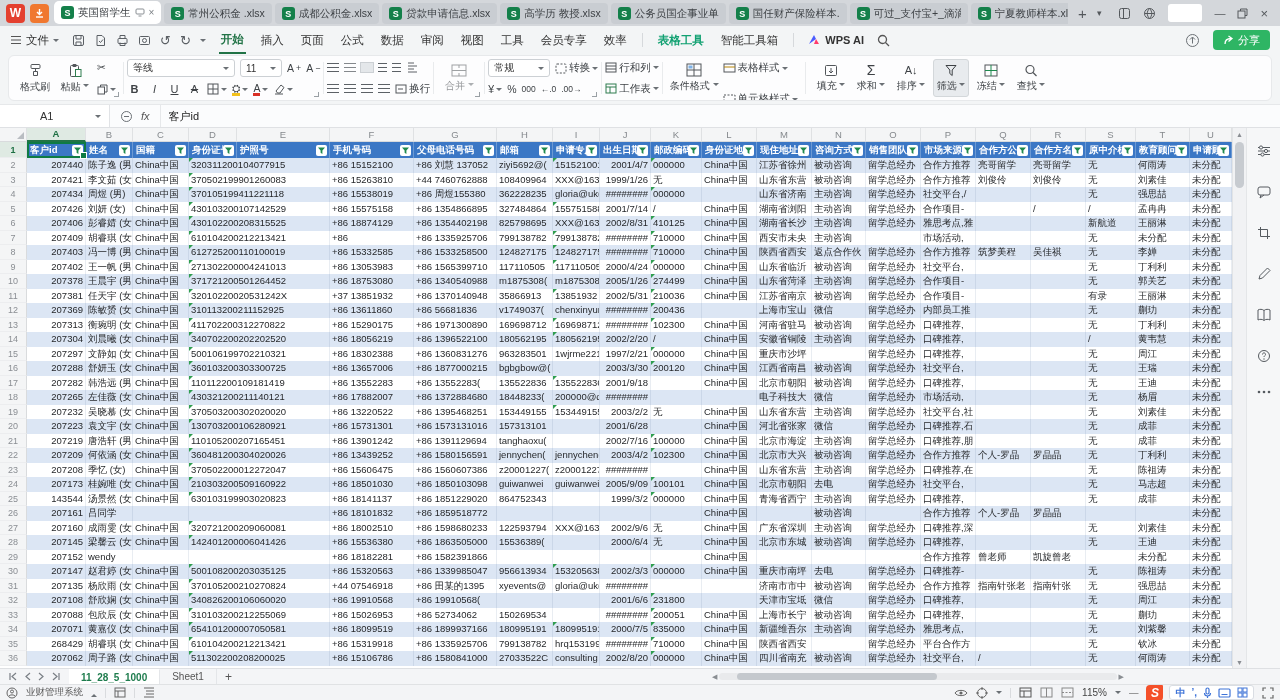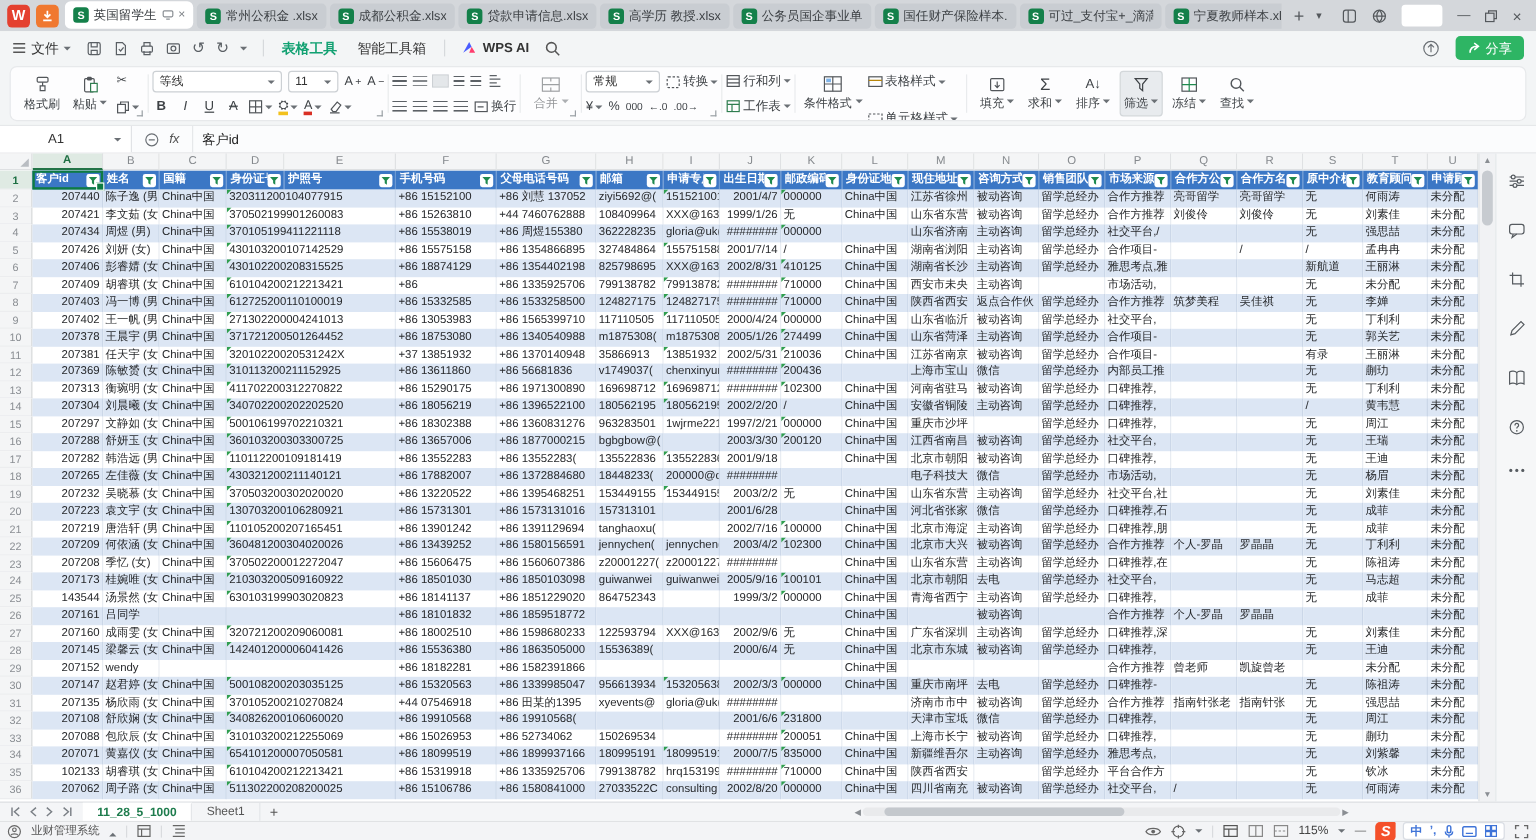--- a/index.html
+++ b/index.html
@@ -200,20 +200,32 @@
         <path d="M4 4.5V1.5h5v3M4 8.5v3h5v-3" fill="none" stroke="#5a5f64"></path>
       </svg>
     <svg width="13" height="13" viewBox="0 0 13 13">
         <rect x="1.5" y="2.5" width="10" height="8" rx="1" fill="none" stroke="#5a5f64"></rect>
         <circle cx="6.5" cy="6.5" r="2" fill="none" stroke="#5a5f64"></circle>
       </svg>
     <span style="font-size:13px">↺</span>
     <span style="font-size:13px">↻</span>
     <span class="car"></span>
   </div>
+  <div id="menuitems" style="display:flex;gap:13px;align-items:center">
+      <div class="mitem active">开始</div>
+      <div class="mitem">插入</div>
+      <div class="mitem">页面</div>
+      <div class="mitem">公式</div>
+      <div class="mitem">数据</div>
+      <div class="mitem">审阅</div>
+      <div class="mitem">视图</div>
+      <div class="mitem">工具</div>
+      <div class="mitem">会员专享</div>
+      <div class="mitem">效率</div>
+    </div>
   <div class="mdiv"></div>
   <div class="mitem context">表格工具</div>
   <div class="mitem">智能工具箱</div>
   <div class="mdiv"></div>
   <div style="display:flex;align-items:center;gap:4px">
     <svg width="14" height="12" viewBox="0 0 14 12">
         <path d="M2 10L7 1l2 4z" fill="#4a5cff"></path>
         <path d="M7 10l2-5l3 5z" fill="#ff3d6e"></path>
       </svg>
     <span style="font-weight:bold">WPS AI</span>
@@ -1133,21 +1145,21 @@
           <div class="drow band">
             <div class="gcell" style="width: 27px;">24</div>
             <div class="cell ar" style="width: 59px;">207173</div>
             <div class="cell" style="width: 47px;">桂婉唯 (女</div>
             <div class="cell" style="width: 56px;">China中国</div>
             <div class="cell tri" style="width: 141px;">210303200509160922</div>
             <div class="cell" style="width: 84px;">+86 18501030</div>
             <div class="cell" style="width: 83px;">+86 1850103098</div>
             <div class="cell" style="width: 56px;">guiwanwei</div>
             <div class="cell" style="width: 47px;">guiwanwei</div>
-            <div class="cell ar" style="width: 51px;">2005/9/16</div>
+            <div class="cell ar" style="width: 51px;">2005/9/09</div>
             <div class="cell tri" style="width: 51px;">100101</div>
             <div class="cell" style="width: 55px;">China中国</div>
             <div class="cell" style="width: 55px;">北京市朝阳</div>
             <div class="cell" style="width: 54px;">去电</div>
             <div class="cell" style="width: 55px;">留学总经办</div>
             <div class="cell" style="width: 55px;">社交平台,</div>
             <div class="cell" style="width: 55px;"></div>
             <div class="cell" style="width: 55px;"></div>
             <div class="cell" style="width: 50px;">无</div>
             <div class="cell" style="width: 54px;">马志超</div>
@@ -1378,21 +1390,21 @@
             <div class="cell" style="width: 55px;">留学总经办</div>
             <div class="cell" style="width: 55px;">雅思考点,</div>
             <div class="cell" style="width: 55px;"></div>
             <div class="cell" style="width: 55px;"></div>
             <div class="cell" style="width: 50px;">无</div>
             <div class="cell" style="width: 54px;">刘紫馨</div>
             <div class="cell" style="width: 42px;">未分配</div>
           </div>
           <div class="drow">
             <div class="gcell" style="width: 27px;">35</div>
-            <div class="cell ar" style="width: 59px;">102133</div>
+            <div class="cell ar" style="width: 59px;">268429</div>
             <div class="cell" style="width: 47px;">胡睿琪 (女</div>
             <div class="cell" style="width: 56px;">China中国</div>
             <div class="cell tri" style="width: 141px;">610104200212213421</div>
             <div class="cell" style="width: 84px;">+86 15319918</div>
             <div class="cell" style="width: 83px;">+86 1335925706</div>
             <div class="cell" style="width: 56px;">799138782</div>
             <div class="cell" style="width: 47px;">hrq153199</div>
             <div class="cell ar" style="width: 51px;">########</div>
             <div class="cell tri" style="width: 51px;">710000</div>
             <div class="cell" style="width: 55px;">China中国</div>

